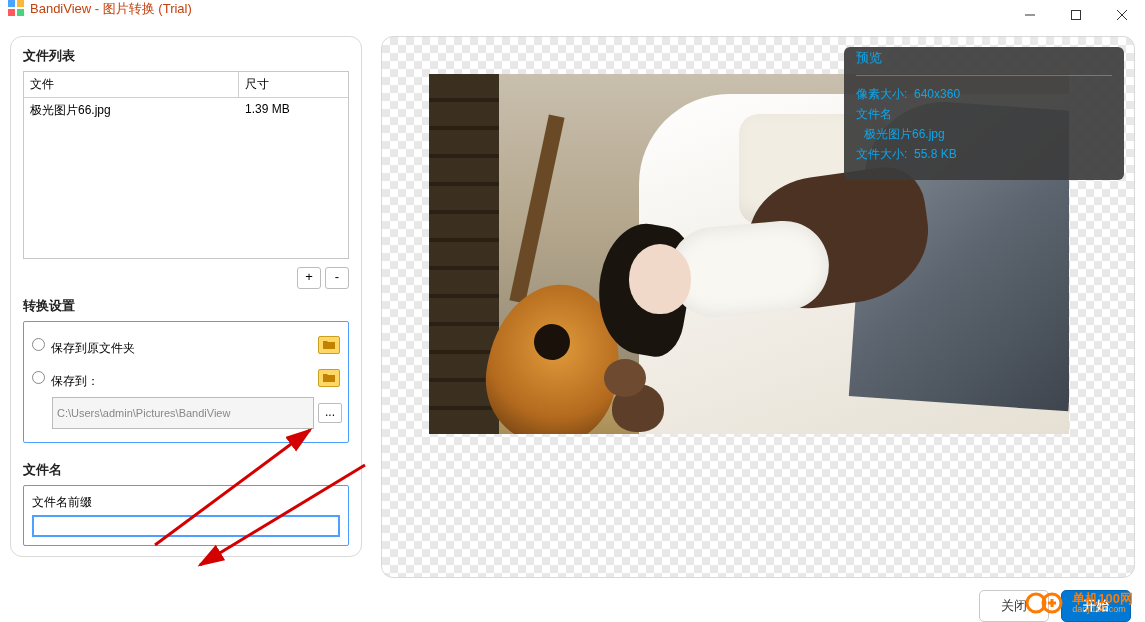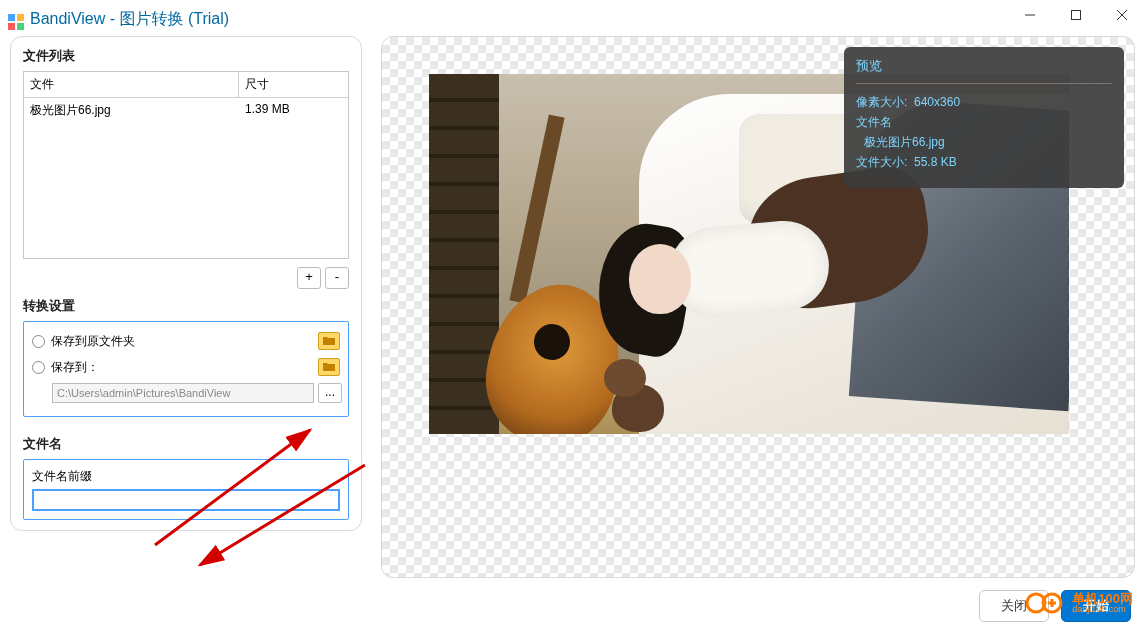--- a/index.html
+++ b/index.html
@@ -1,18 +1,18 @@
 <!DOCTYPE html>
 <html><head>
 <meta charset="utf-8">
 <style>
 * { box-sizing: border-box; margin: 0; padding: 0; font-family: "Microsoft YaHei", "Segoe UI", sans-serif; }
 body { background: #fff; width: 1145px; height: 622px; overflow: hidden; position: relative; }
 
-.titlebar { height: 30px; display: flex; align-items: flex-end; padding-left: 8px; font-size: 16px; color: #0369a1; }
+.titlebar { height: 30px; display: flex; align-items: flex-start; padding-left: 8px; font-size: 13px; color: #c2410c; }
 .titlebar .logo { width: 16px; height: 16px; margin-right: 6px; display: inline-block; }
 .titlebar .logo svg { width: 16px; height: 16px; }
 .titlebar .spacer { flex: 1; }
 .winbtn { width: 46px; height: 30px; display: flex; align-items: center; justify-content: center; color: #444; }
 .winbtn svg { width: 10px; height: 10px; }
 
 .content { display: flex; padding: 6px 10px 0 10px; height: calc(100% - 30px); gap: 19px; }
 
 .left-col { width: 352px; display: flex; flex-direction: column; }
 .panel { border: 1px solid #d9d9d9; border-radius: 12px; background: #fff; padding: 10px 12px; }
@@ -32,25 +32,25 @@
 .file-table .td.size { flex: 1; }
 
 .add-remove { display: flex; justify-content: flex-end; gap: 4px; margin-top: 8px; }
 .sq-btn { width: 24px; height: 22px; border: 1px solid #bcbcbc; border-radius: 3px; background: #fff; font-size: 13px; line-height: 18px; text-align: center; cursor: pointer; }
 
 .conv-panel { margin-top: 8px; }
 .conv-inner { border: 1px solid #4da0ff; border-radius: 2px; padding: 6px 6px 10px 6px; font-size: 12px; overflow: hidden; max-height: 136px; }
 .radio-row { display: flex; align-items: center; padding: 4px 2px; gap: 6px; }
 .radio-row .radio { width: 13px; height: 13px; border: 1px solid #888; border-radius: 50%; display: inline-flex; align-items: center; justify-content: center; }
 .radio-row .radio.checked::after { content: ""; width: 7px; height: 7px; background: #1a73e8; border-radius: 50%; display: block; }
-.radio-row .lbl { flex: 1; }
+.radio-row .lbl { flex: 1; margin-top: 8px; }
 .folder-btn { width: 22px; height: 18px; border: 1px solid #c9a020; background: #ffd766; border-radius: 2px; display: flex; align-items: center; justify-content: center; }
 .folder-btn svg { width: 12px; height: 10px; }
 .path-row { display: flex; gap: 4px; padding: 3px 0 3px 22px; align-items: center; }
-.path-input { flex: 1; height: 20px; border: 1px solid #bbb; background: #f5f5f5; color: #888; font-size: 11px; padding: 0 4px; }
+.path-input { flex: 1; height: 32px; border: 1px solid #bbb; background: #f5f5f5; color: #888; font-size: 11px; padding: 0 4px; }
 .ellipsis-btn { width: 24px; height: 20px; border: 1px solid #bbb; background: #fff; border-radius: 2px; font-size: 12px; line-height: 16px; text-align: center; }
 
 .filename-panel { margin-top: 18px; }
 .filename-inner { border: 1px solid #4da0ff; border-radius: 2px; padding: 8px; font-size: 12px; }
 .prefix-input { width: 100%; height: 22px; border: 2px solid #4da0ff; margin-top: 4px; padding: 0 4px; font-size: 12px; }
 
 .right-col { flex: 1; display: flex; flex-direction: column; }
 .preview-area { flex: 1; border: 1px solid #d9d9d9; border-radius: 12px; position: relative; overflow: hidden;
   background-image:
     linear-gradient(45deg,#e8e8e8 25%,transparent 25%),
@@ -74,21 +74,21 @@
 .photo .bear .body2 { position: absolute; left: 28px; top: 30px; width: 52px; height: 48px; background: #5d3f29; border-radius: 50% 50% 45% 45%; }
 .photo .blanket { position: absolute; right: -10px; top: 30px; width: 220px; height: 300px; background: linear-gradient(135deg,#8a929c 0%, #5d6670 50%, #3e454e 100%); border-top-left-radius: 80px; transform: rotate(4deg); }
 .photo .cushion { position: absolute; left: 310px; top: 40px; width: 150px; height: 110px; background: #f2ede3; border-radius: 20px; box-shadow: inset -8px -8px 20px rgba(0,0,0,.08); }
 .photo .person { position: absolute; left: 120px; top: 90px; width: 380px; height: 200px; }
 .photo .person .legs { position: absolute; right: 0; top: 10px; width: 180px; height: 130px; background: #4b3222; border-radius: 70px 40px 80px 60px / 60px 40px 70px 50px; transform: rotate(-8deg); }
 .photo .person .torso { position: absolute; left: 120px; top: 60px; width: 160px; height: 90px; background: #f9f7f1; border-radius: 50px; transform: rotate(-5deg); box-shadow: inset 0 0 20px rgba(0,0,0,.1); }
 .photo .person .head { position: absolute; left: 80px; top: 80px; width: 62px; height: 70px; background: #f0d9c8; border-radius: 50% 50% 48% 48%; }
 .photo .person .hair { position: absolute; left: 50px; top: 60px; width: 90px; height: 130px; background: #1a140f; border-radius: 50% 40% 30% 60%; transform: rotate(10deg); }
 .photo .floor { position: absolute; left: 0; bottom: 0; width: 100%; height: 40px; background: linear-gradient(0deg,#a98e58 0%, #bda26a 100%); }
 
-.overlay { position: absolute; right: 10px; top: 10px; width: 280px; background: rgba(60,60,60,0.92); color: #7dd3fc; border-radius: 6px; padding: 10px 12px 14px 12px; font-size: 12px; }
+.overlay { position: absolute; right: 10px; top: 10px; width: 280px; background: rgba(60,60,60,0.92); color: #0ea5e9; border-radius: 6px; padding: 2px 12px 14px 12px; font-size: 12px; }
 .overlay .ov-title { font-size: 13px; margin-bottom: 8px; }
 .overlay .ov-divider { height: 1px; background: rgba(255,255,255,.25); margin: 4px 0 10px 0; }
 .overlay .chk-row { display: flex; align-items: center; gap: 6px; margin-bottom: 10px; }
 .overlay .chk { width: 12px; height: 12px; border: 1px solid #ccc; display: inline-block; }
 .overlay .info-line { margin: 3px 0; }
 .overlay .indent { padding-left: 8px; }
 
 .bottom-row { display: flex; justify-content: flex-end; gap: 12px; padding: 12px 4px 0 0; }
 .btn { min-width: 70px; height: 32px; border-radius: 5px; font-size: 13px; display: flex; align-items: center; justify-content: center; cursor: pointer; }
 .btn.close { background: #fff; border: 1px solid #c9c9c9; color: #333; }

